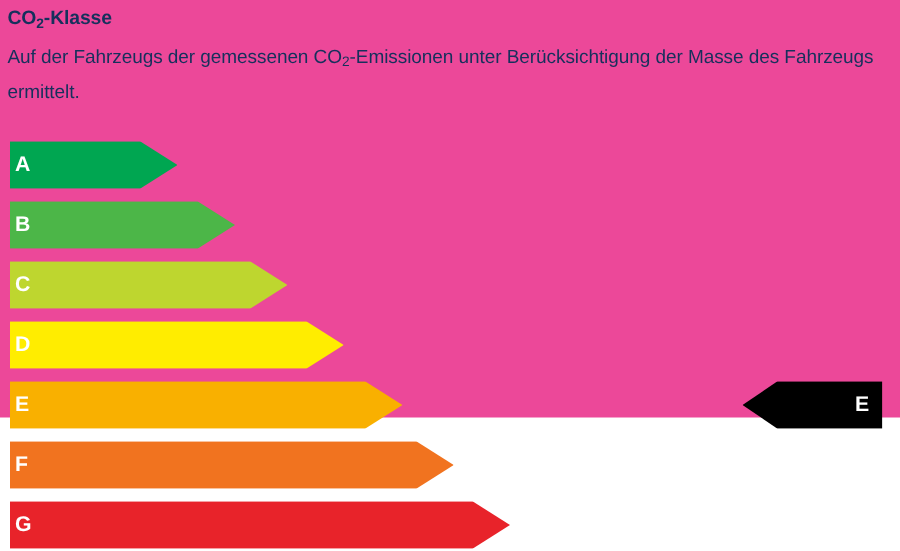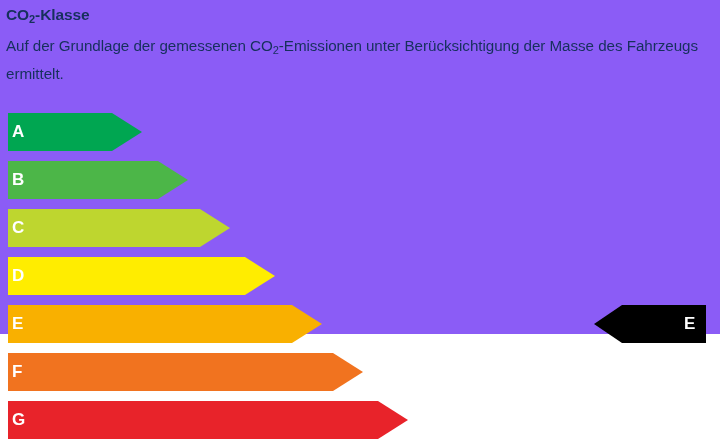--- a/index.html
+++ b/index.html
@@ -14,21 +14,21 @@
     overflow: hidden;
     font-family: "Liberation Sans", sans-serif;
     color: #16305c;
     -webkit-font-smoothing: antialiased;
   }
 
   #page {
     position: relative;
     width: 720px;
     height: 334px;
-    background: #8b5cf6;
+    background: #ec4899;
   }
 
   
   .header {
     position: absolute;
     left: 6px;
     top: 4px;
     width: 712px;
   }
   .heading {
@@ -114,21 +114,21 @@
   }
 </style>
 </head>
 <body>
 
 <div id="page">
 
   <div class="header">
     <div class="heading"><span>CO</span><sub>2</sub><span>-Klasse</span></div>
 
-    <div class="description"><span>Auf der Grundlage der gemessenen CO</span><sub>2</sub><span>-Emissionen unter Berücksichtigung der Masse des Fahrzeugs ermittelt.</span></div>
+    <div class="description"><span>Auf der Fahrzeugs der gemessenen CO</span><sub>2</sub><span>-Emissionen unter Berücksichtigung der Masse des Fahrzeugs ermittelt.</span></div>
   </div>
 
   <div class="scale" id="scale">
       <div class="bar-row" style="top: 0px;">
         <div class="bar" style="width: 134px; height: 38px; background: rgb(0, 166, 81); clip-path: polygon(0px 0px, 104px 0px, 134px 50%, 104px 100%, 0px 100%);"></div>
         <div class="bar-label">A</div>
       </div>
       <div class="bar-row" style="top: 48px;">
         <div class="bar" style="width: 180px; height: 38px; background: rgb(76, 182, 72); clip-path: polygon(0px 0px, 150px 0px, 180px 50%, 150px 100%, 0px 100%);"></div>
         <div class="bar-label">B</div>

